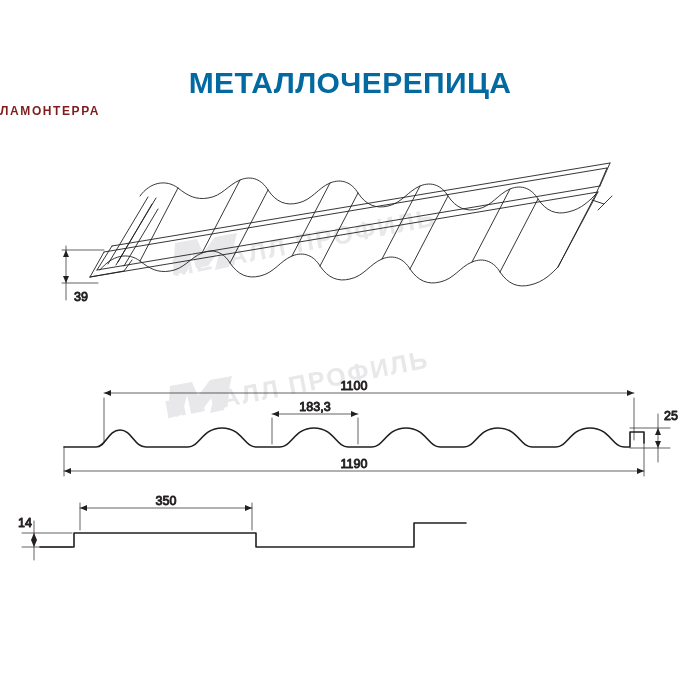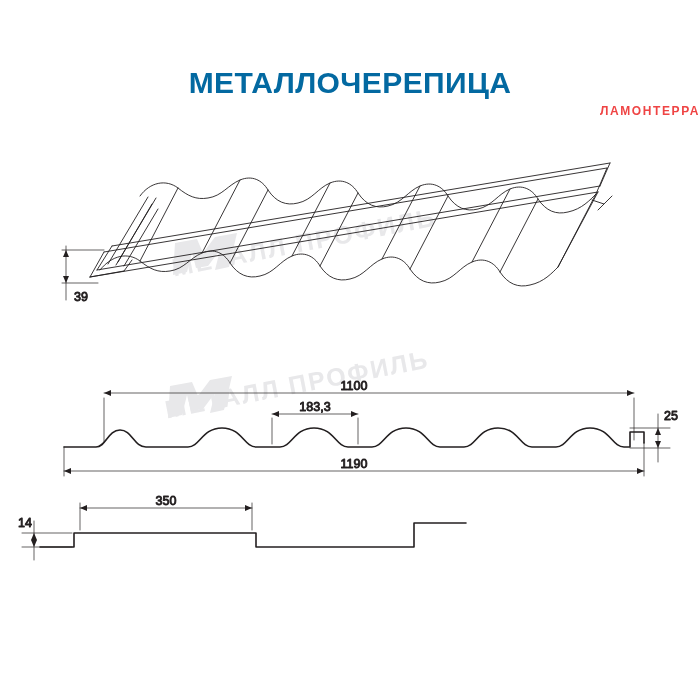--- a/index.html
+++ b/index.html
@@ -31,25 +31,25 @@
     font-weight: bold;
     letter-spacing: 0.4px;
     color: #0369a1;
     margin-top: 8px;
   }
   .subtitle {
     position: absolute;
     left: 0;
     top: 104px;
     width: 700px;
-    text-align: right;
+    text-align: left;
     font-size: 12px;
     font-weight: bold;
     letter-spacing: 1.6px;
-    color: #ef4444;
+    color: #7f1d1d;
   }
   .svg-wrap {
     position: absolute;
     left: 0;
     top: 0;
     width: 605px;
     height: 700px;
   }
   svg { display: block; }
   .dim-label {

